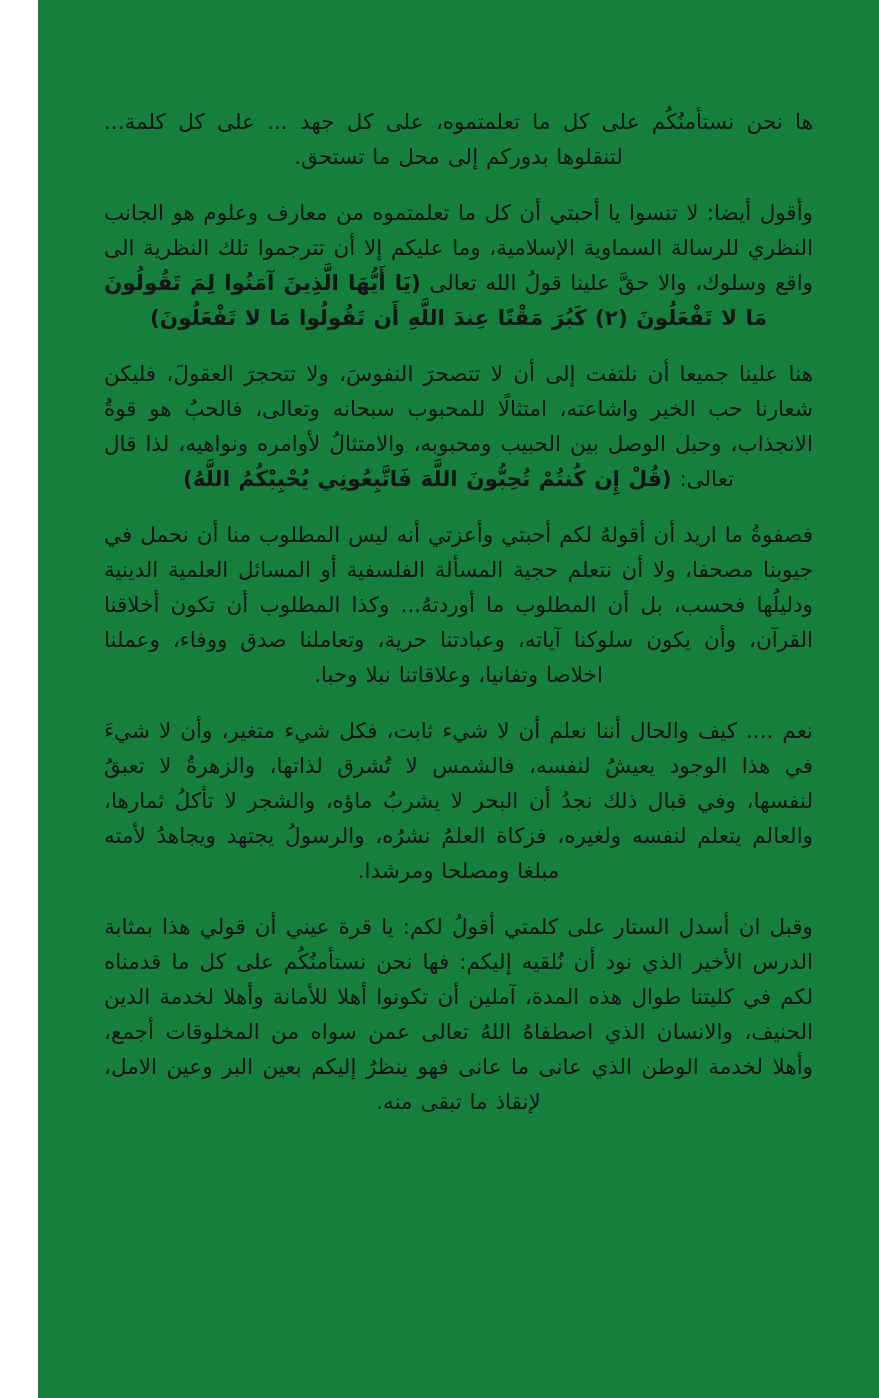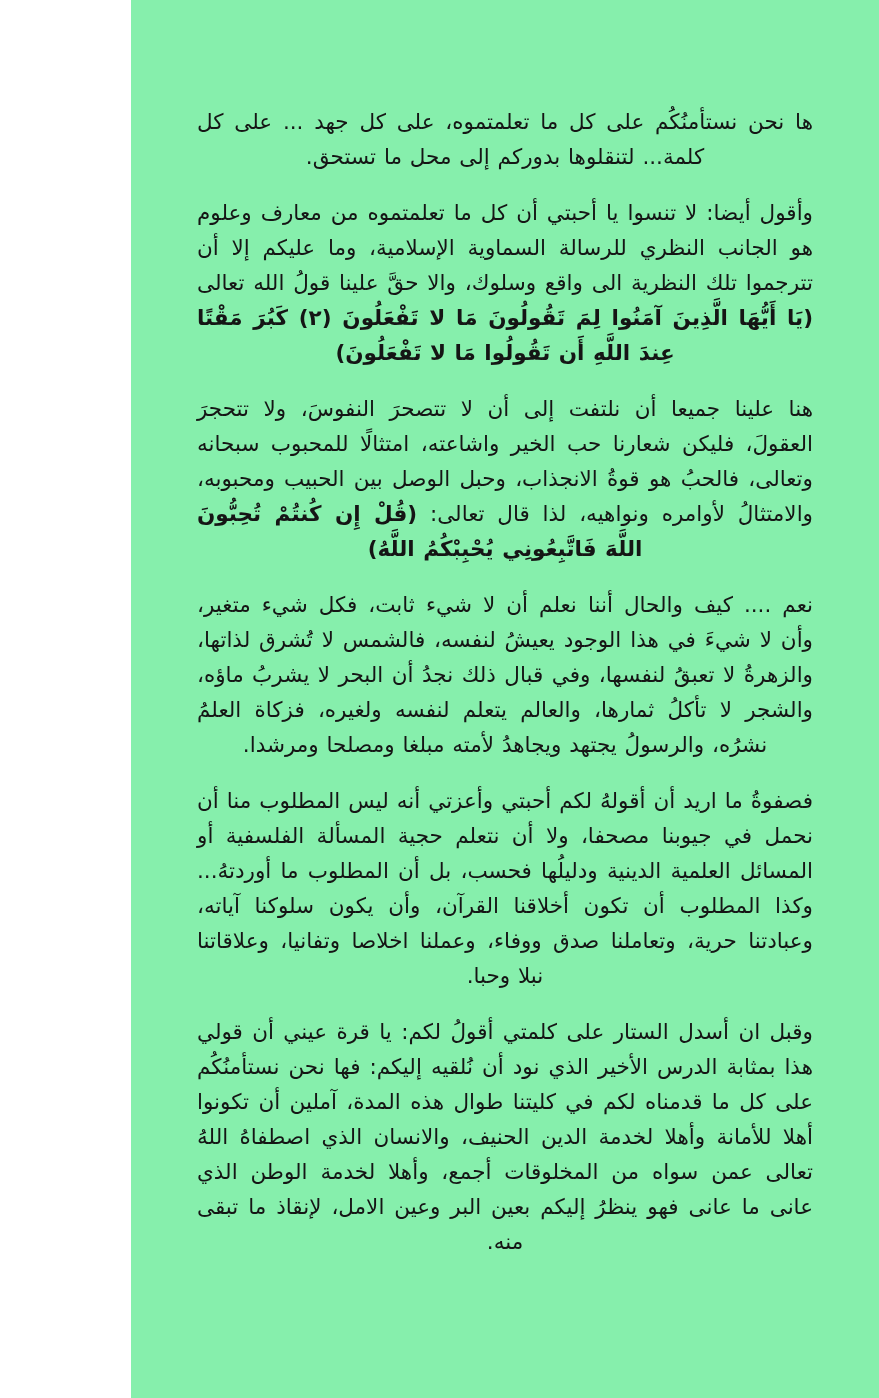--- a/index.html
+++ b/index.html
@@ -8,23 +8,23 @@
     background: #ffffff;
   }
   body {
     width: 879px;
     height: 1398px;
     overflow: hidden;
     font-family: "DejaVu Sans", sans-serif;
   }
   .page {
     box-sizing: border-box;
-    width: 748px;
+    width: 841px;
     height: 1398px;
-    background: #86efac;
+    background: #15803d;
     padding: 104px 66px 40px 66px;
     direction: rtl;
   }
   .doc-paragraph {
     margin: 0 0 21px 0;
     font-size: 21.5px;
     line-height: 35px;
     color: #151515;
     text-align: justify;
     text-align-last: center;
@@ -42,20 +42,20 @@
 
 <div class="page">
 
   <p class="doc-paragraph"><span class="run-regular">ها نحن نستأمنُكُم على كل ما تعلمتموه، على كل جهد ... على كل كلمة... لتنقلوها بدوركم إلى محل ما تستحق.</span></p>
 
   <p class="doc-paragraph"><span class="run-regular">وأقول أيضا: لا تنسوا يا أحبتي أن كل ما تعلمتموه من معارف وعلوم هو الجانب النظري للرسالة السماوية الإسلامية، وما عليكم إلا أن تترجموا تلك النظرية الى واقع وسلوك، والا حقَّ علينا قولُ الله تعالى </span><span class="run-bold">(يَا أَيُّهَا الَّذِينَ آمَنُوا لِمَ تَقُولُونَ مَا لا تَفْعَلُونَ (٢) كَبُرَ مَقْتًا عِندَ اللَّهِ أَن تَقُولُوا مَا لا تَفْعَلُونَ)</span></p>
 
   <p class="doc-paragraph"><span class="run-regular">هنا علينا جميعا أن نلتفت إلى أن لا تتصحرَ النفوسَ، ولا تتحجرَ العقولَ، فليكن شعارنا حب الخير واشاعته، امتثالًا للمحبوب سبحانه وتعالى، فالحبُ هو قوةُ الانجذاب، وحبل الوصل بين الحبيب ومحبوبه، والامتثالُ لأوامره ونواهيه، لذا قال تعالى: </span><span class="run-bold">(قُلْ إِن كُنتُمْ تُحِبُّونَ اللَّهَ فَاتَّبِعُونِي يُحْبِبْكُمُ اللَّهُ)</span></p>
 
 
+  <p class="doc-paragraph"><span class="run-regular">فصفوةُ ما اريد أن أقولهُ لكم أحبتي وأعزتي أنه ليس المطلوب منا أن نحمل في جيوبنا مصحفا، ولا أن نتعلم حجية المسألة الفلسفية أو المسائل العلمية الدينية ودليلُها فحسب، بل أن المطلوب ما أوردتهُ... وكذا المطلوب أن تكون أخلاقنا القرآن، وأن يكون سلوكنا آياته، وعبادتنا حرية، وتعاملنا صدق ووفاء، وعملنا اخلاصا وتفانيا، وعلاقاتنا نبلا وحبا.</span></p>
+
   <p class="doc-paragraph"><span class="run-regular">نعم .... كيف والحال أننا نعلم أن لا شيء ثابت، فكل شيء متغير، وأن لا شيءَ في هذا الوجود يعيشُ لنفسه، فالشمس لا تُشرق لذاتها، والزهرةُ لا تعبقُ لنفسها، وفي قبال ذلك نجدُ أن البحر لا يشربُ ماؤه، والشجر لا تأكلُ ثمارها، والعالم يتعلم لنفسه ولغيره، فزكاة العلمُ نشرُه، والرسولُ يجتهد ويجاهدُ لأمته مبلغا ومصلحا ومرشدا.</span></p>
-
-  <p class="doc-paragraph"><span class="run-regular">فصفوةُ ما اريد أن أقولهُ لكم أحبتي وأعزتي أنه ليس المطلوب منا أن نحمل في جيوبنا مصحفا، ولا أن نتعلم حجية المسألة الفلسفية أو المسائل العلمية الدينية ودليلُها فحسب، بل أن المطلوب ما أوردتهُ... وكذا المطلوب أن تكون أخلاقنا القرآن، وأن يكون سلوكنا آياته، وعبادتنا حرية، وتعاملنا صدق ووفاء، وعملنا اخلاصا وتفانيا، وعلاقاتنا نبلا وحبا.</span></p>
 
   <p class="doc-paragraph"><span class="run-regular">وقبل ان أسدل الستار على كلمتي أقولُ لكم: يا قرة عيني أن قولي هذا بمثابة الدرس الأخير الذي نود أن نُلقيه إليكم: فها نحن نستأمنُكُم على كل ما قدمناه لكم في كليتنا طوال هذه المدة، آملين أن تكونوا أهلا للأمانة وأهلا لخدمة الدين الحنيف، والانسان الذي اصطفاهُ اللهُ تعالى عمن سواه من المخلوقات أجمع، وأهلا لخدمة الوطن الذي عانى ما عانى فهو ينظرُ إليكم بعين البر وعين الامل، لإنقاذ ما تبقى منه.</span></p>
 
 
 </div>
 
 </body></html>

